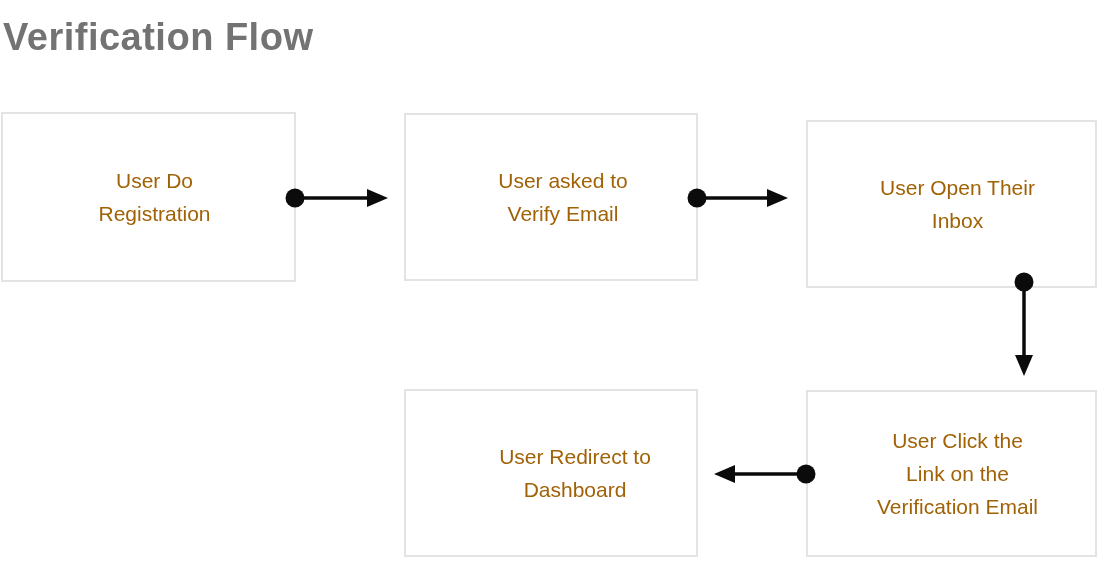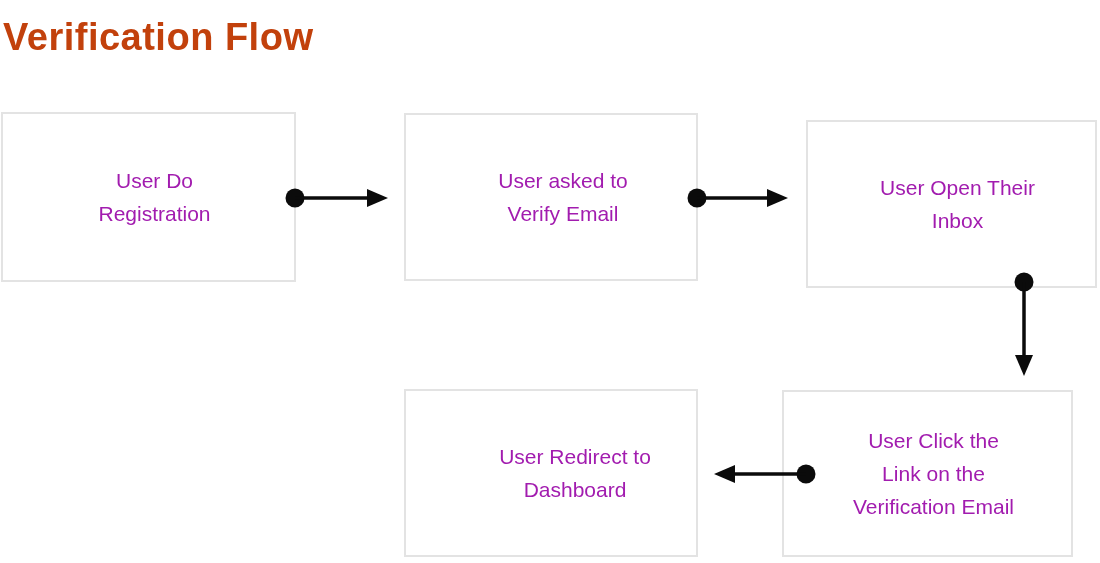--- a/index.html
+++ b/index.html
@@ -13,42 +13,42 @@
     position: relative;
     width: 1100px; height: 563px;
     background: #ffffff;
   }
   .page-title {
     position: absolute;
     left: 3px; top: 16px;
     font-size: 38px;
     font-weight: 700;
     letter-spacing: 0.5px;
-    color: #c2410c;
+    color: #737373;
   }
   .node {
     position: absolute;
     background: #ffffff;
     border: 2px solid #e3e3e3;
     display: flex;
     align-items: center;
     justify-content: center;
   }
   .node-label {
     font-size: 21px;
     line-height: 33px;
-    color: #a21caf;
+    color: #a16207;
     text-align: center;
     white-space: pre-line;
     margin-left: 12px;
   }
   .n1 { left: 1px;   top: 112px; width: 295px; height: 170px; }
   .n2 { left: 404px; top: 113px; width: 294px; height: 168px; padding-left: 12px; }
   .n3 { left: 806px; top: 120px; width: 291px; height: 168px; }
-  .n4 { left: 782px; top: 390px; width: 291px; height: 167px; }
+  .n4 { left: 806px; top: 390px; width: 291px; height: 167px; }
   .n5 { left: 404px; top: 389px; width: 294px; height: 168px; padding-left: 36px; }
   .connectors {
     position: absolute;
     left: 0; top: 0;
     width: 1100px; height: 563px;
     pointer-events: none;
   }
   .connectors circle, .connectors polygon { fill: #0b0b0b; }
   .connectors line { stroke: #0b0b0b; stroke-width: 3.5; }
 </style>

